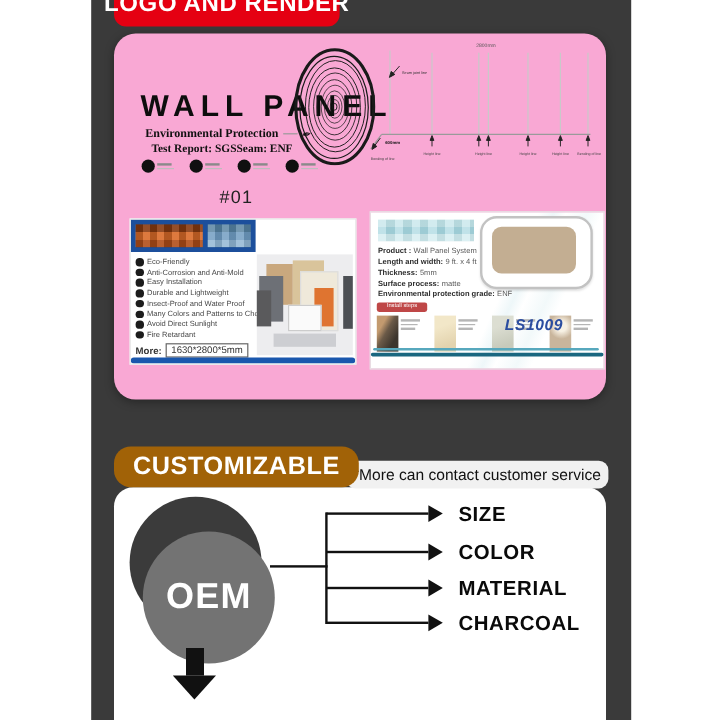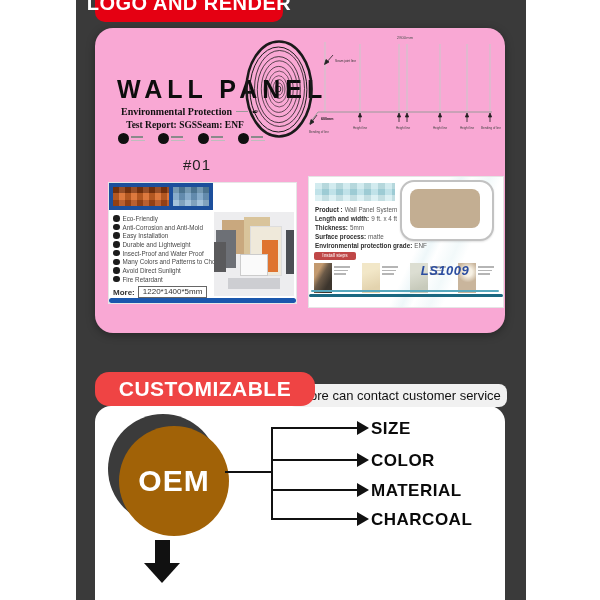--- a/index.html
+++ b/index.html
@@ -88,37 +88,37 @@
   .cap i{display:block;height:1.5px;background:#b5b5b5;}
   .cap .c1{width:16px;} .cap .c2{width:14px;} .cap .c3{width:12px;}
   .swatch{left:91px;top:3px;width:90px;height:57px;background:#fff;border:2px solid #c2c2c2;
     border-radius:14px;box-shadow:0 1px 2px rgba(0,0,0,.12);}
   .swatch-inner{left:8px;top:7px;width:70px;height:39px;background:#c3ae92;border-radius:8px;}
   .model{left:91px;top:62px;width:90px;text-align:center;font-style:italic;font-weight:bold;
     font-size:13px;color:#2b4da0;letter-spacing:.5px;margin-top:24px;}
   .lineA{left:2px;top:113px;width:188px;height:2px;background:#57a8bd;border-radius:2px;}
   .lineB{left:0;top:117px;width:194px;height:3px;background:#1a6780;border-radius:3px;}
   
-  .cz-banner{left:95px;top:372px;width:220px;height:34px;background:#ef4444;border-radius:14px;
+  .cz-banner{left:95px;top:372px;width:204px;height:34px;background:#a16207;border-radius:14px;
     display:flex;align-items:center;justify-content:center;z-index:3;}
   .cz-banner span{color:#fff;font-weight:bold;font-size:21px;letter-spacing:.5px;white-space:nowrap;}
   .bottom-note{left:288px;top:384px;width:219px;height:23px;background:#f1f1f1;border-radius:8px;
     display:flex;align-items:center;justify-content:center;z-index:2;}
   .bottom-note span{font-size:13px;color:#111;white-space:nowrap;}
   .card2{left:95px;top:406px;width:410px;height:194px;background:#fff;border-radius:16px 16px 0 0;z-index:1;}
   .oem-shadow{left:13px;top:8px;width:110px;height:110px;border-radius:50%;background:#3b3b3b;}
-  .oem-circle{left:24px;top:20px;width:110px;height:110px;border-radius:50%;background:#a16207;
+  .oem-circle{left:24px;top:37px;width:110px;height:110px;border-radius:50%;background:#737373;
     display:flex;align-items:center;justify-content:center;}
   .oem-circle span{color:#fff;font-weight:bold;font-size:30px;letter-spacing:1px;}
   .conn-h{left:130px;top:65px;width:48px;height:2px;background:#111;}
   .conn-v{left:176px;top:21px;width:2px;height:93px;background:#111;}
   .aline{height:2px;background:#111;left:177px;width:85px;}
   .ahead{width:0;height:0;border-left:12px solid #111;border-top:7px solid transparent;
     border-bottom:7px solid transparent;left:262px;}
-  .opt{left:276px;font-weight:bold;font-size:17px;color:#0a0a0a;letter-spacing:.5px;white-space:nowrap;}
+  .opt{left:287px;font-weight:bold;font-size:17px;color:#0a0a0a;letter-spacing:.5px;white-space:nowrap;}
   .down-stem{left:60px;top:134px;width:15px;height:23px;background:#111;}
   .down-head{left:49px;top:157px;width:0;height:0;border-left:18px solid transparent;
     border-right:18px solid transparent;border-top:20px solid #111;}
   svg text{font-family:"Liberation Sans",sans-serif;}
 </style>
 </head>
 <body>
 
 <div class="stage">
   <div class="abs dark-band"></div>
@@ -272,21 +272,21 @@
             <span class="ic"></span>
             <span class="tx">Avoid Direct Sunlight</span>
           </div>
         <div class="feat">
             <span class="ic"></span>
             <span class="tx">Fire Retardant</span>
           </div>
       </div>
       <div class="abs size-row">
         <span class="lb">More:</span>
-        <span class="size-box">1220*1400*5mm</span>
+        <span class="size-box">1630*2800*5mm</span>
       </div>
       <div class="abs panels-img">
         <div class="pn pn1"></div>
           <div class="pn pn2"></div>
         <div class="pn pn3"></div>
           <div class="pn pn4"></div>
         <div class="pn pn5"></div>
           <div class="pn pn6"></div>
         <div class="pn pn7"></div>
           <div class="pn pn8"></div>

